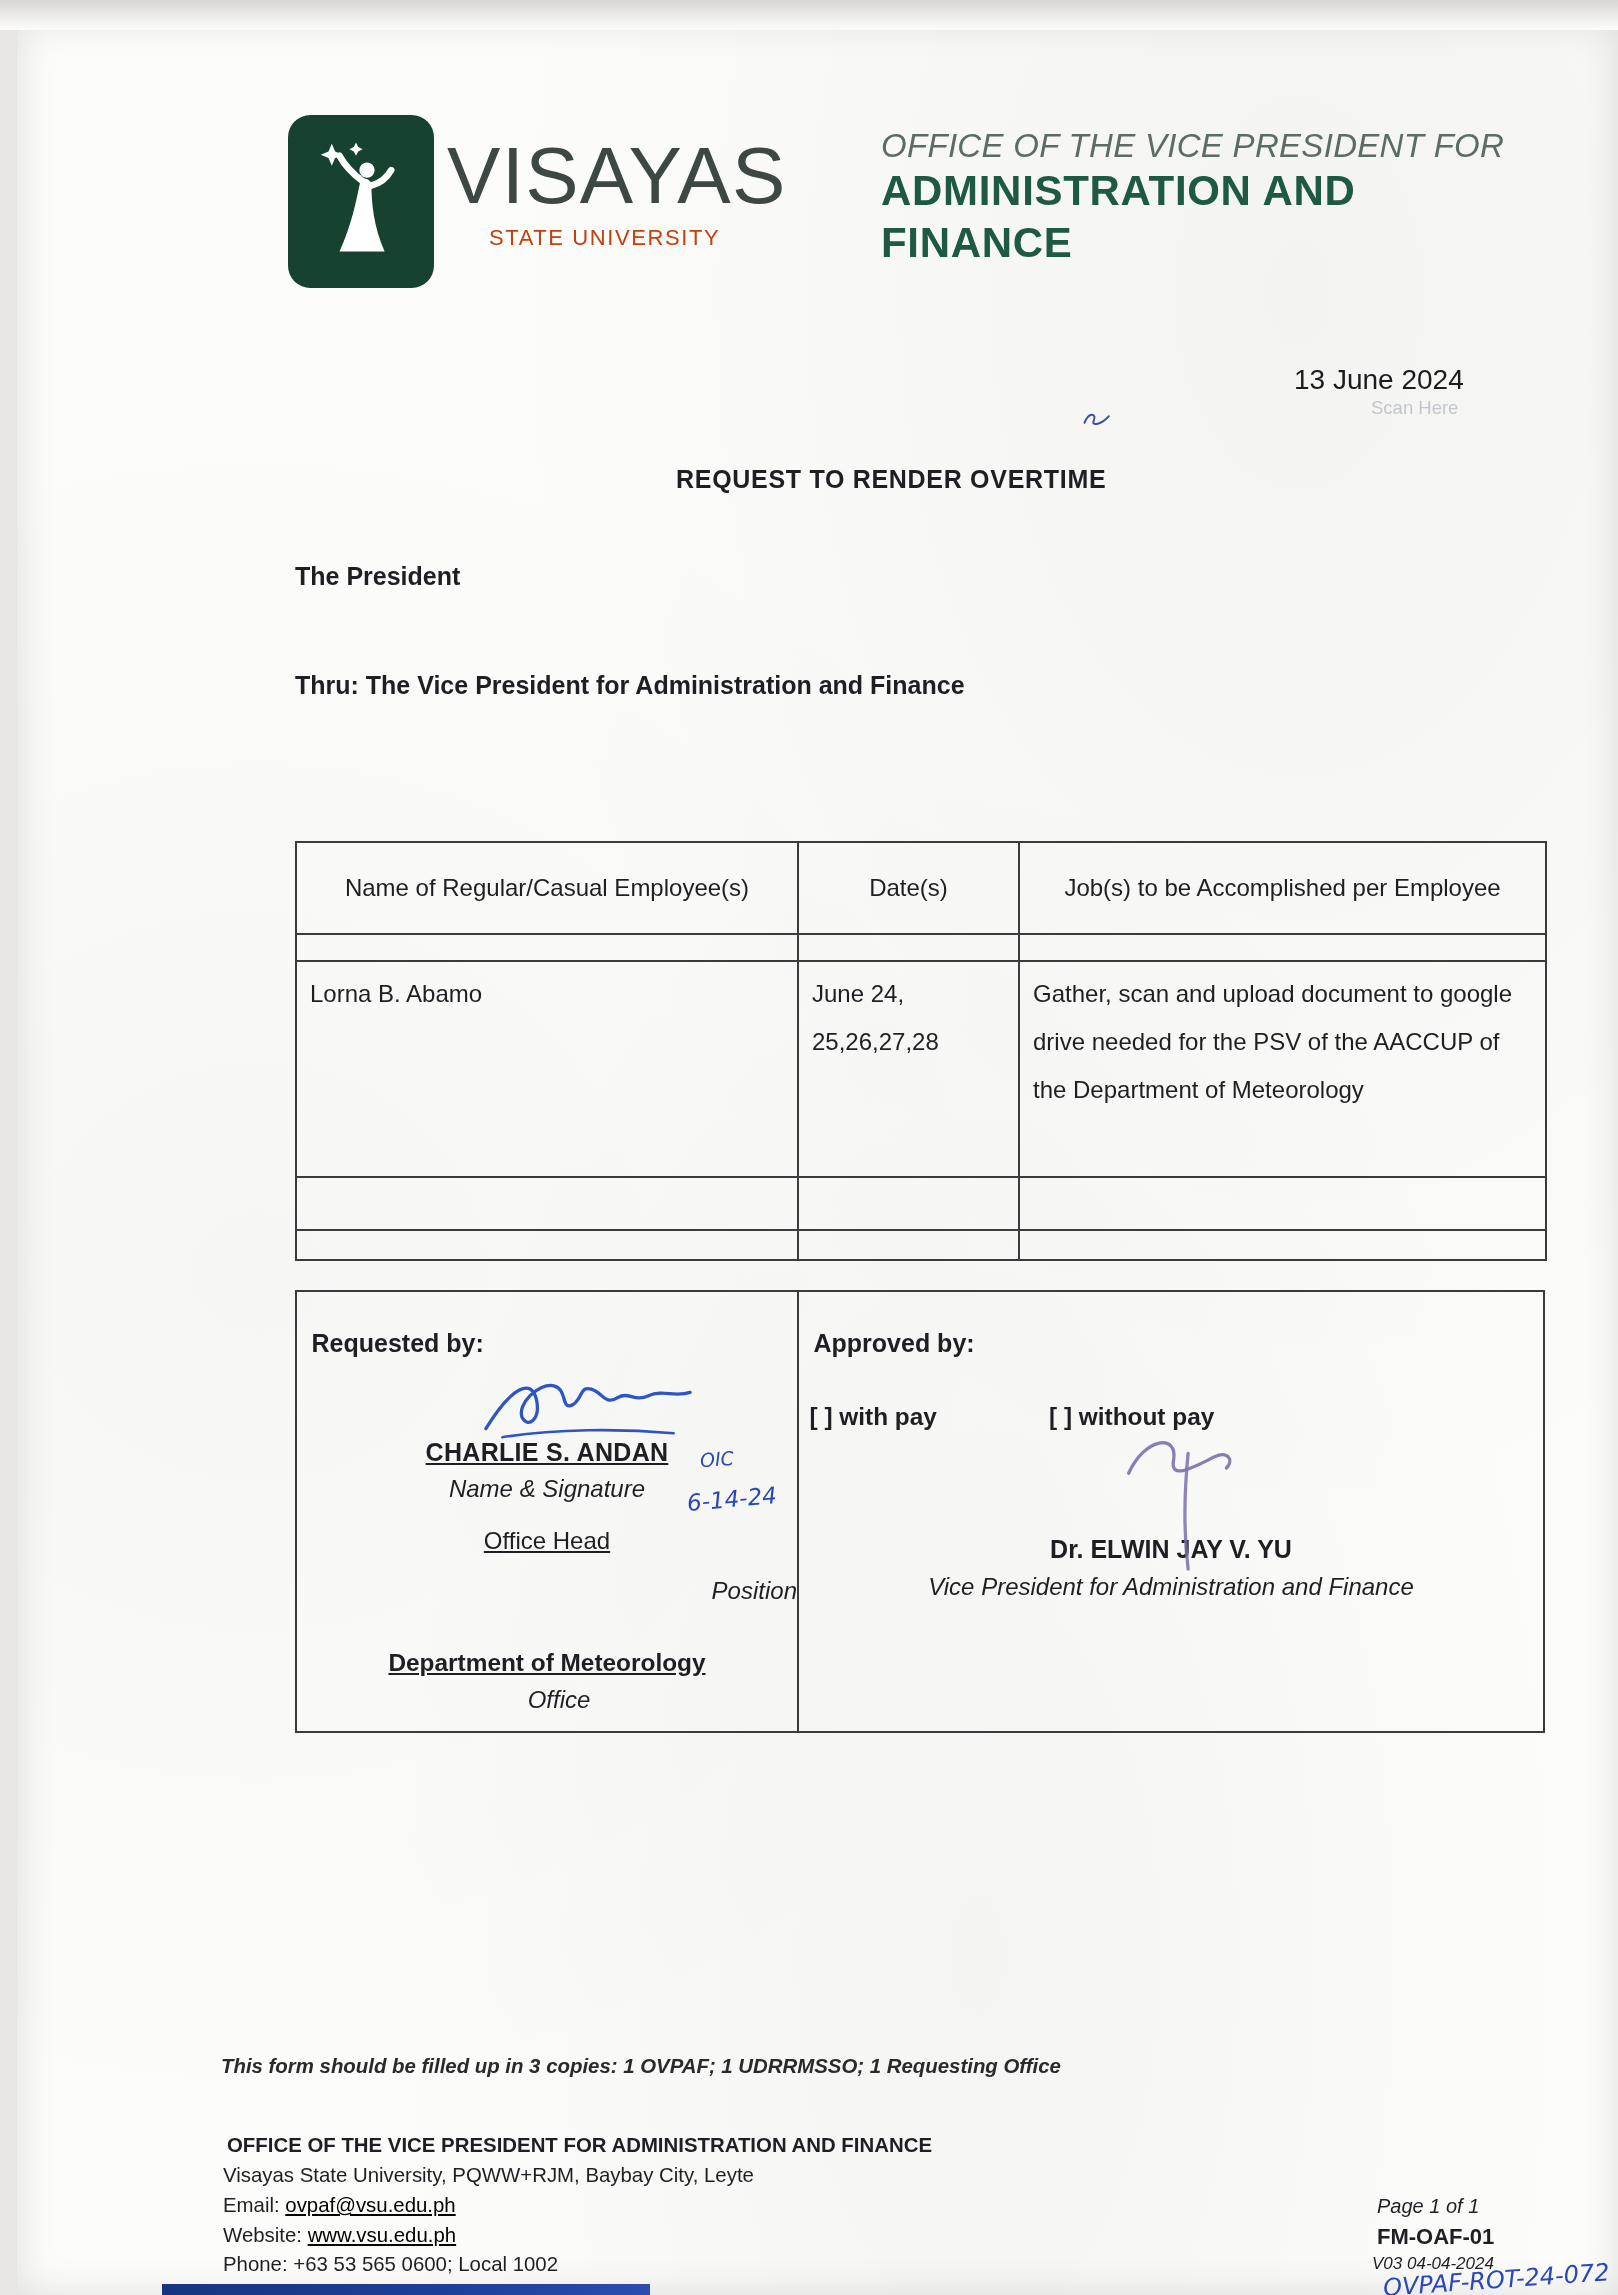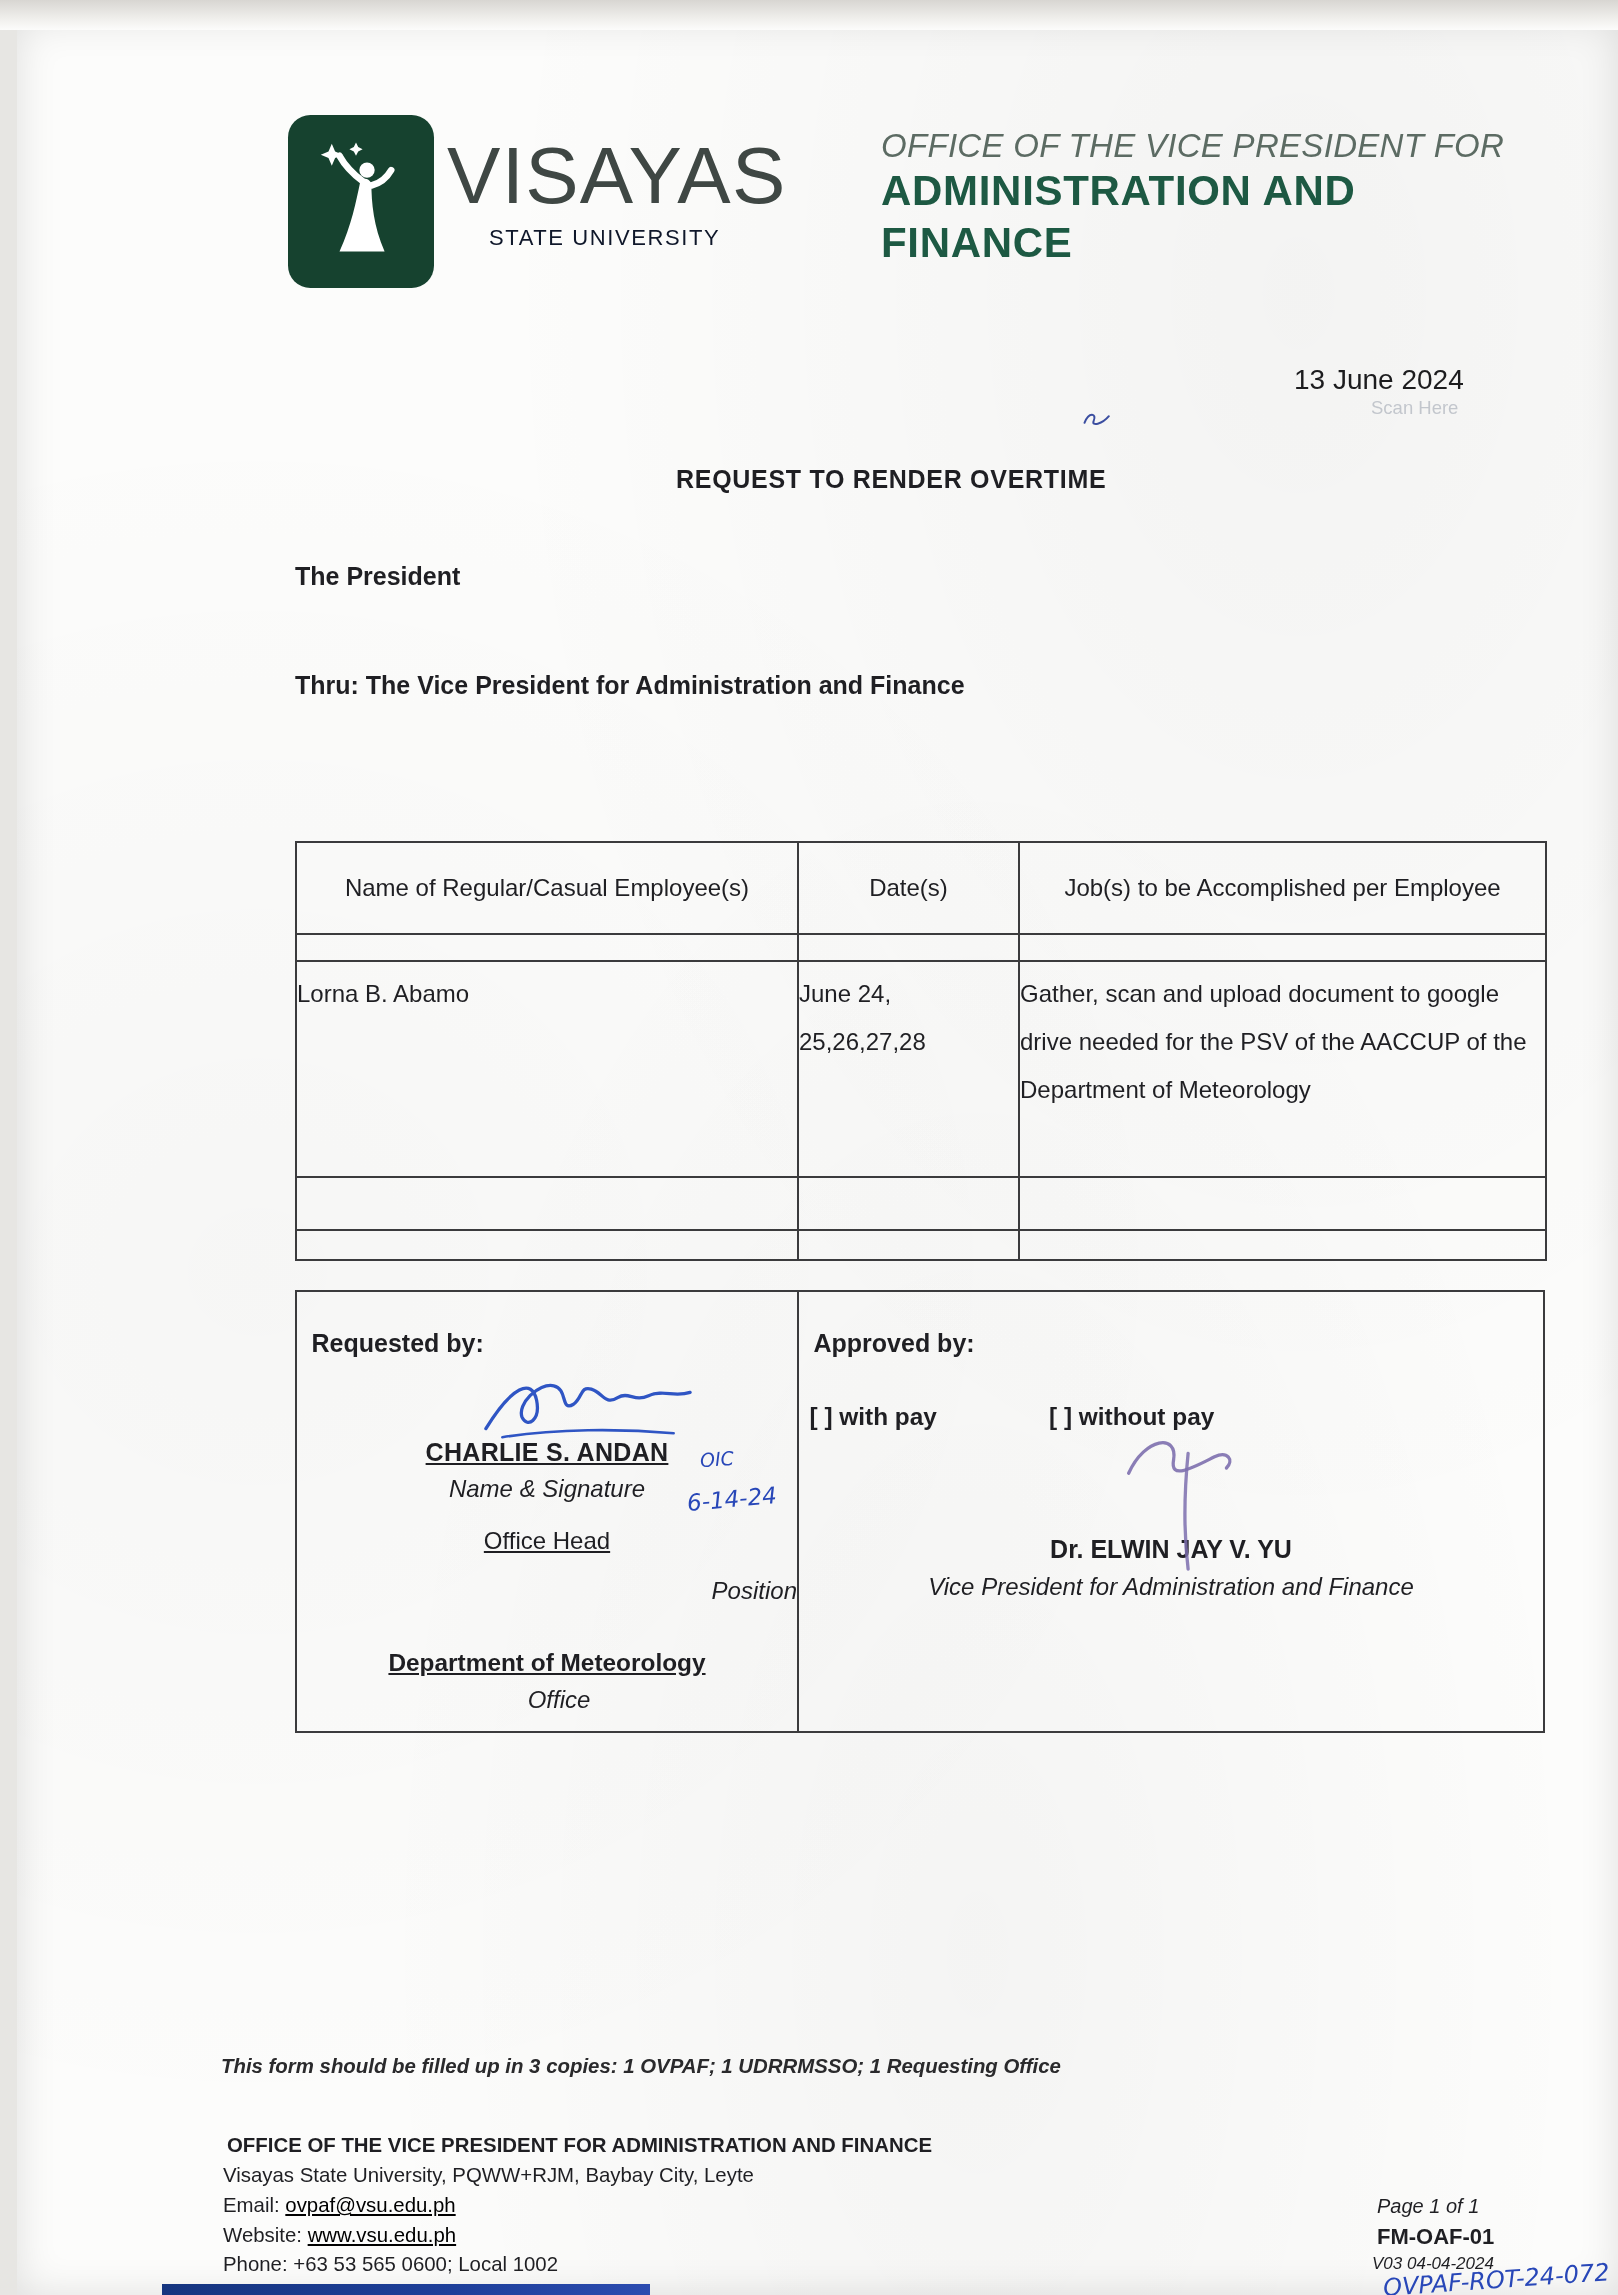--- a/index.html
+++ b/index.html
@@ -12,21 +12,21 @@
          #fcfcfb;
          box-shadow:0 0 40px rgba(0,0,0,0.12) inset;}
   .top-edge{position:absolute;left:0;top:0;width:100%;height:30px;
             background:linear-gradient(180deg,#d8d6d2,#efeeeb 60%,#fcfcfb);}
 
   
   .logo-box{position:absolute;left:288px;top:115px;width:146px;height:173px;
             background:#16422f;border-radius:22.4px;display:flex;align-items:center;justify-content:center;}
   .univ-name{position:absolute;left:447px;top:130px;font-size:80px;letter-spacing:1.3px;
              color:#3f4744;font-weight:400;}
-  .univ-sub{position:absolute;left:489px;top:225px;font-size:22px;letter-spacing:1.6px;color:#0f172a;}
+  .univ-sub{position:absolute;left:489px;top:225px;font-size:22px;letter-spacing:1.6px;color:#c2410c;}
   .office-pre{position:absolute;left:881px;top:127px;font-size:33px;font-style:italic;
               color:#5c6b63;letter-spacing:0.3px;}
   .office-l1{position:absolute;left:881px;top:167px;font-size:42px;font-weight:bold;color:#1d5943;letter-spacing:0.7px;}
   .office-l2{position:absolute;left:881px;top:219px;font-size:42px;font-weight:bold;color:#1d5943;letter-spacing:0.7px;}
 
   .doc-date{position:absolute;left:1294px;top:364px;font-size:28px;color:#1c1c1e;}
   .faint-stamp{position:absolute;left:1371px;top:397px;font-size:18.5px;color:#9aa1ad;opacity:.55;}
   .barcode{position:absolute;left:1256px;top:428px;width:297px;height:78px;}
   .barcode-stripes{width:100%;height:49px;background-color:#fff;
      background-image:
@@ -40,21 +40,21 @@
   .ink-mark{position:absolute;left:1081px;top:407px;}
 
   .addressee{position:absolute;left:295px;top:562px;font-size:25px;font-weight:bold;}
   .thru{position:absolute;left:295px;top:671px;font-size:25px;font-weight:bold;}
   .intro{position:absolute;left:295px;top:779px;font-size:24.4px;}
 
   
   table.ot{position:absolute;left:295px;top:841px;width:1250px;border-collapse:collapse;table-layout:fixed;}
   table.ot th,table.ot td{border:2px solid #3b3b3d;font-weight:400;color:#1f1f23;}
   table.ot th{font-size:24px;text-align:center;vertical-align:middle;padding:5.3px 20px;height:79px;line-height:1.5;}
-  table.ot td{font-size:24px;text-align:left;vertical-align:top;padding:8px 0;line-height:2.0;}
+  table.ot td{font-size:24px;text-align:left;vertical-align:top;padding:8px 13px;line-height:2.0;}
   tr.r-empty1 td{height:25px;padding:0 13px;}
   tr.r-data td{height:198px;}
   tr.r-empty2 td{height:51px;padding:0 13px;}
   tr.r-empty3 td{height:28px;padding:0 13px;}
 
   
   .sigbox{position:absolute;left:295px;top:1290px;width:1250px;height:443px;
           border:2px solid #3b3b3d;display:flex;box-sizing:border-box;}
   .sig-left{position:relative;width:502px;border-right:2px solid #3b3b3d;box-sizing:border-box;}
   .sig-right{position:relative;flex:1;}

